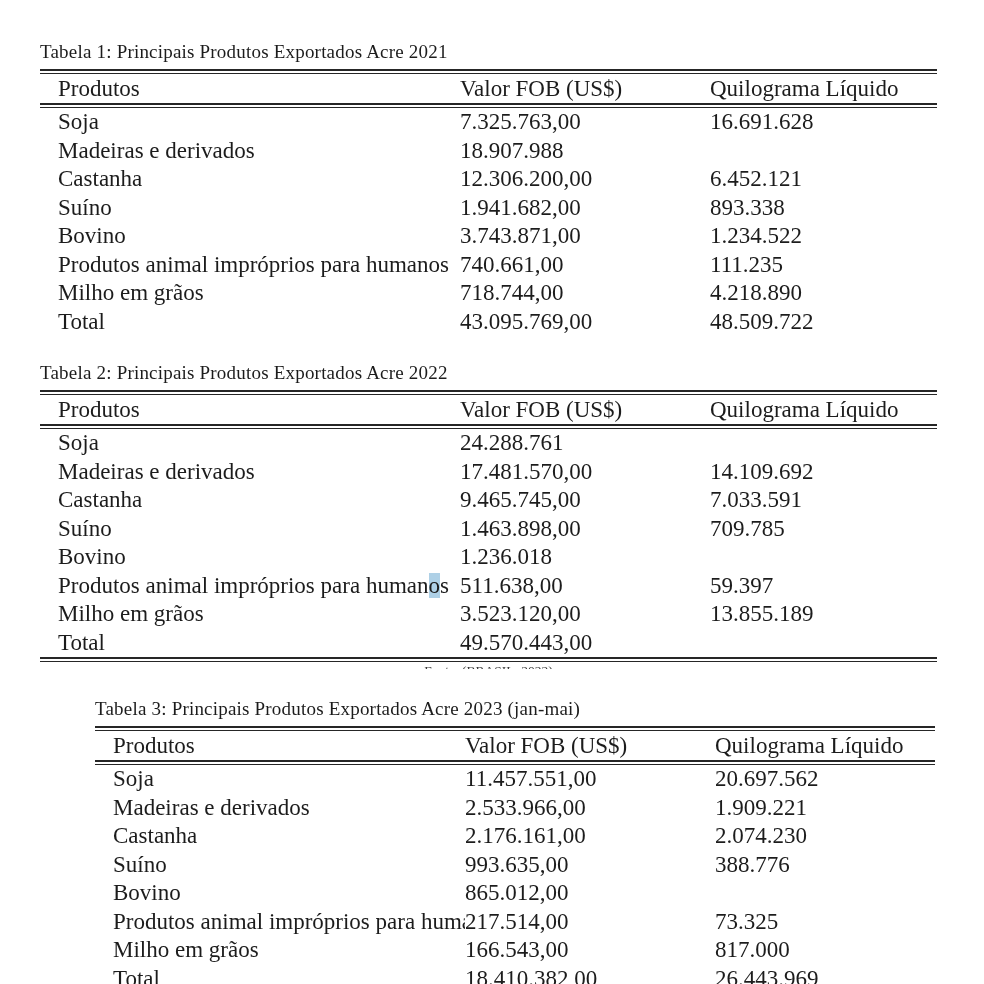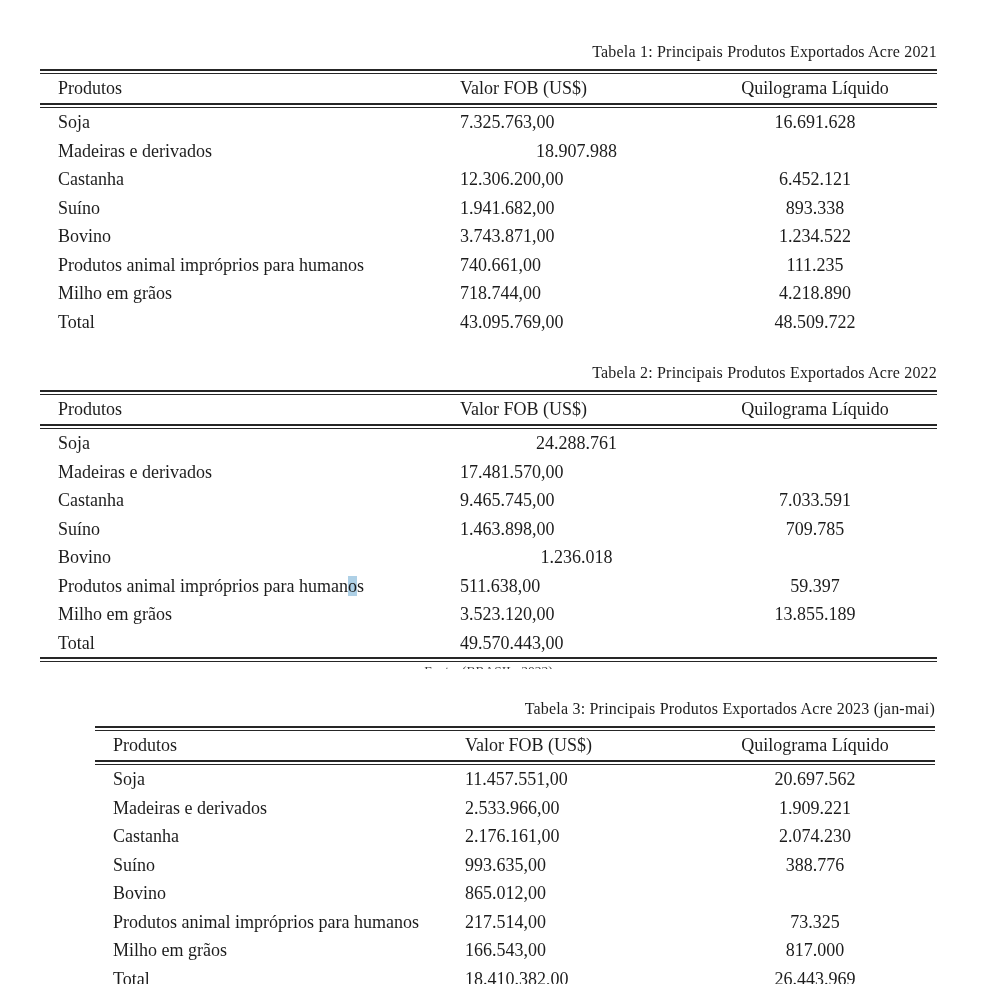--- a/index.html
+++ b/index.html
@@ -4,33 +4,33 @@
 <style>
   * { margin:0; padding:0; box-sizing:content-box; }
   html,body { background:#ffffff; }
   body { font-family:"Liberation Serif","DejaVu Serif",serif; color:#1c1c1c; }
   .page { width:984px; height:984px; background:#ffffff; overflow:hidden; padding-top:40px; }
 
   .table-block { margin-bottom:0; }
   .tw { width:897px; margin-left:40px; }      
   .tn { width:840px; margin-left:95px; }      
 
-  .tbl-title { text-align:right; font-size:16px; line-height:24px; margin-bottom:5px; letter-spacing:.2px; }
+  .tbl-title { text-align:left; font-size:19px; line-height:24px; margin-bottom:5px; letter-spacing:.2px; }
 
   .rule { height:2px; border-top:2px solid #262626; border-bottom:1px solid #262626; }
 
-  .row { display:grid; font-size:18px; line-height:28.5px; }
+  .row { display:grid; font-size:23px; line-height:28.5px; }
   .tw .row { grid-template-columns:1fr 250px 227px; }
   .tn .row { grid-template-columns:1fr 250px 220px; }
   .row.header { line-height:29px; }
 
   .cell { white-space:nowrap; overflow:hidden; }
   .cell.c0 { padding-left:18px; }
   .cell.c1 { text-align:left; }
-  .cell.c2 { text-align:center; }
+  .cell.c2 { text-align:left; }
   .tw .cell.c2 { padding-right:17px; }
   .tn .cell.c2 { padding-right:20px; }
 
   .fonte { text-align:center; font-size:13.5px; line-height:17px; margin-top:4px; color:#222; }
   .fonte.clipped { height:5px; overflow:hidden; margin-top:2px; line-height:14px; color:#3a3a3a; }
 
   .gap1 { height:25px; } 
   .gap2 { height:28px; } 
 </style>
 </head>
@@ -102,20 +102,21 @@
     </div>
     <div class="rule"></div>
     <div class="tbody">
         <div class="row body">
           <div class="cell c0">Soja</div>
           <div class="cell c2">24.288.761</div>
         </div>
         <div class="row body">
           <div class="cell c0">Madeiras e derivados</div>
           <div class="cell c1">17.481.570,00</div>
+          <div class="cell c2">14.109.692</div>
         </div>
         <div class="row body">
           <div class="cell c0">Castanha</div>
           <div class="cell c1">9.465.745,00</div>
           <div class="cell c2">7.033.591</div>
         </div>
         <div class="row body">
           <div class="cell c0">Suíno</div>
           <div class="cell c1">1.463.898,00</div>
           <div class="cell c2">709.785</div>

